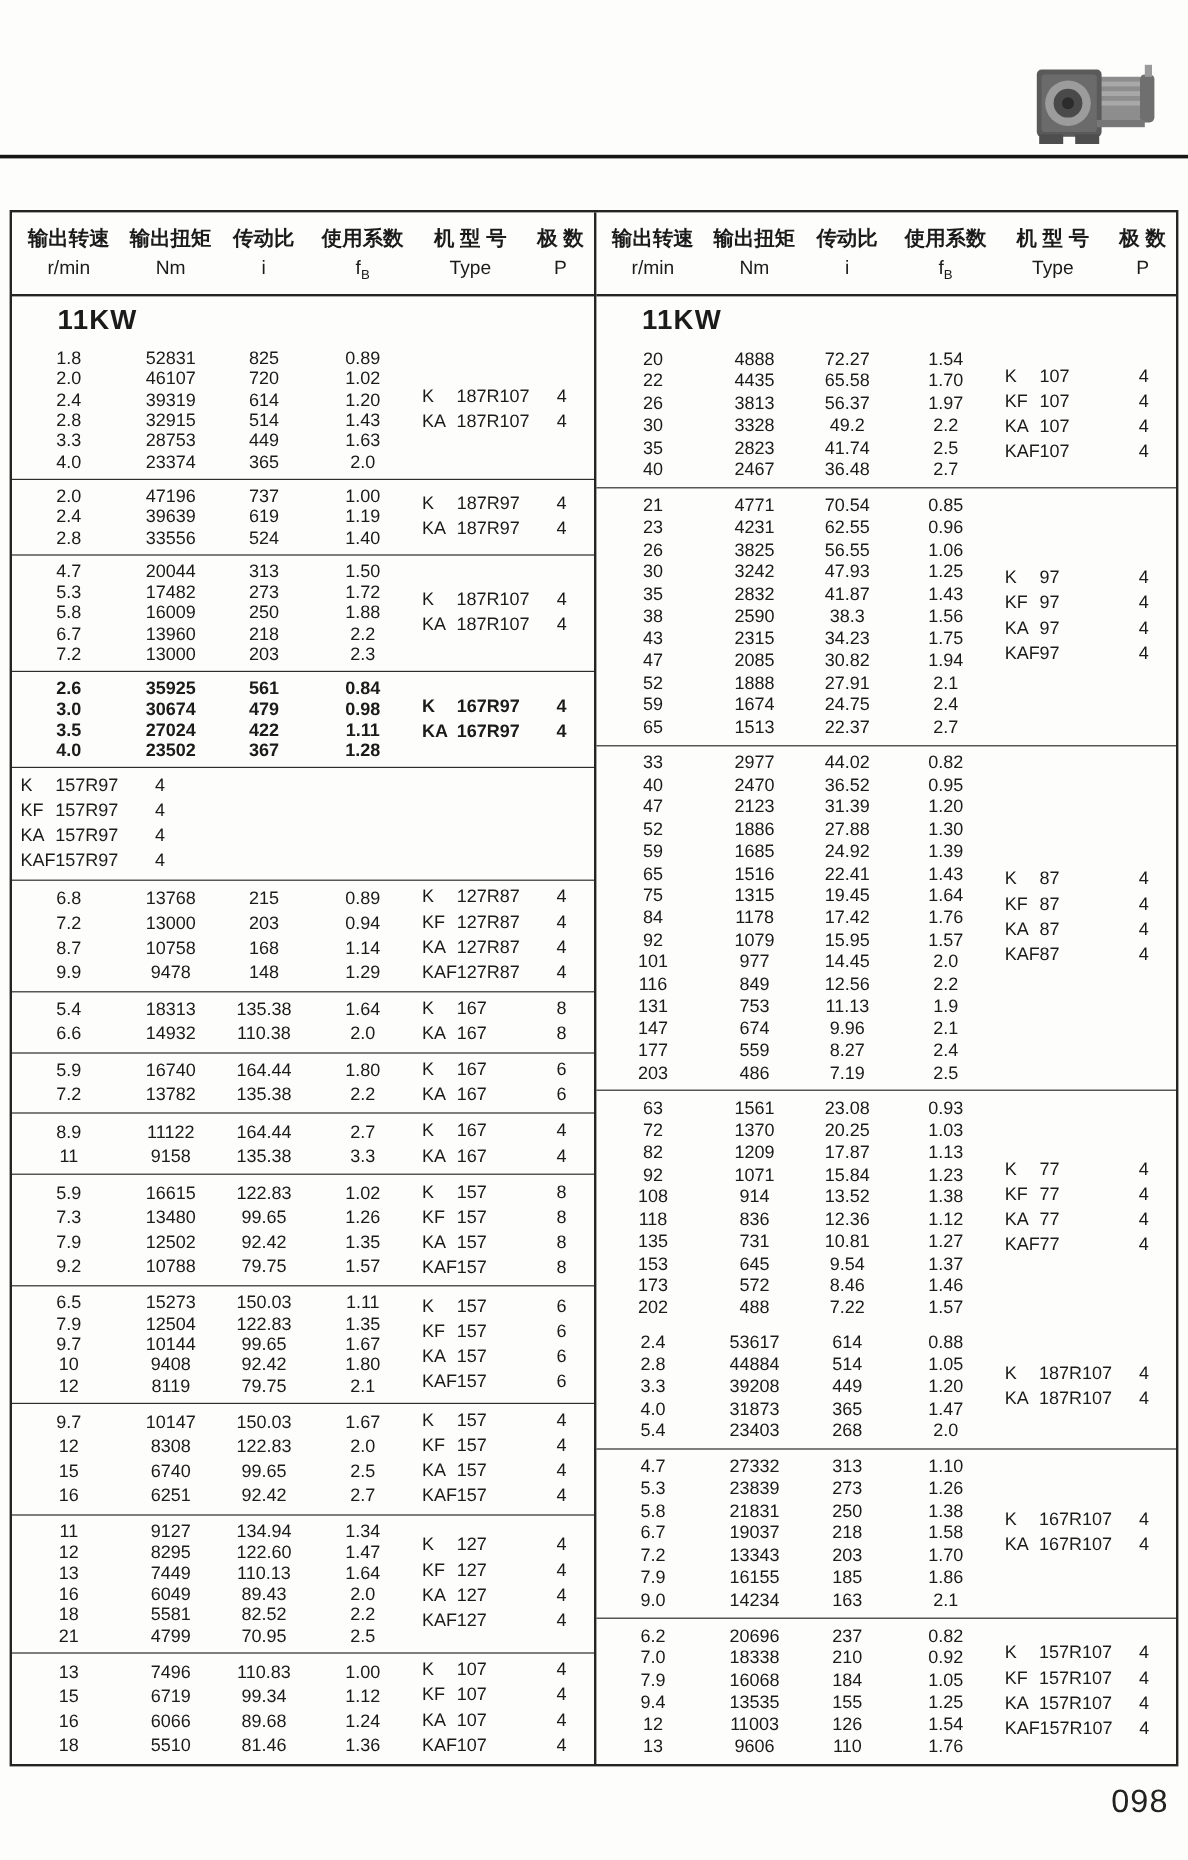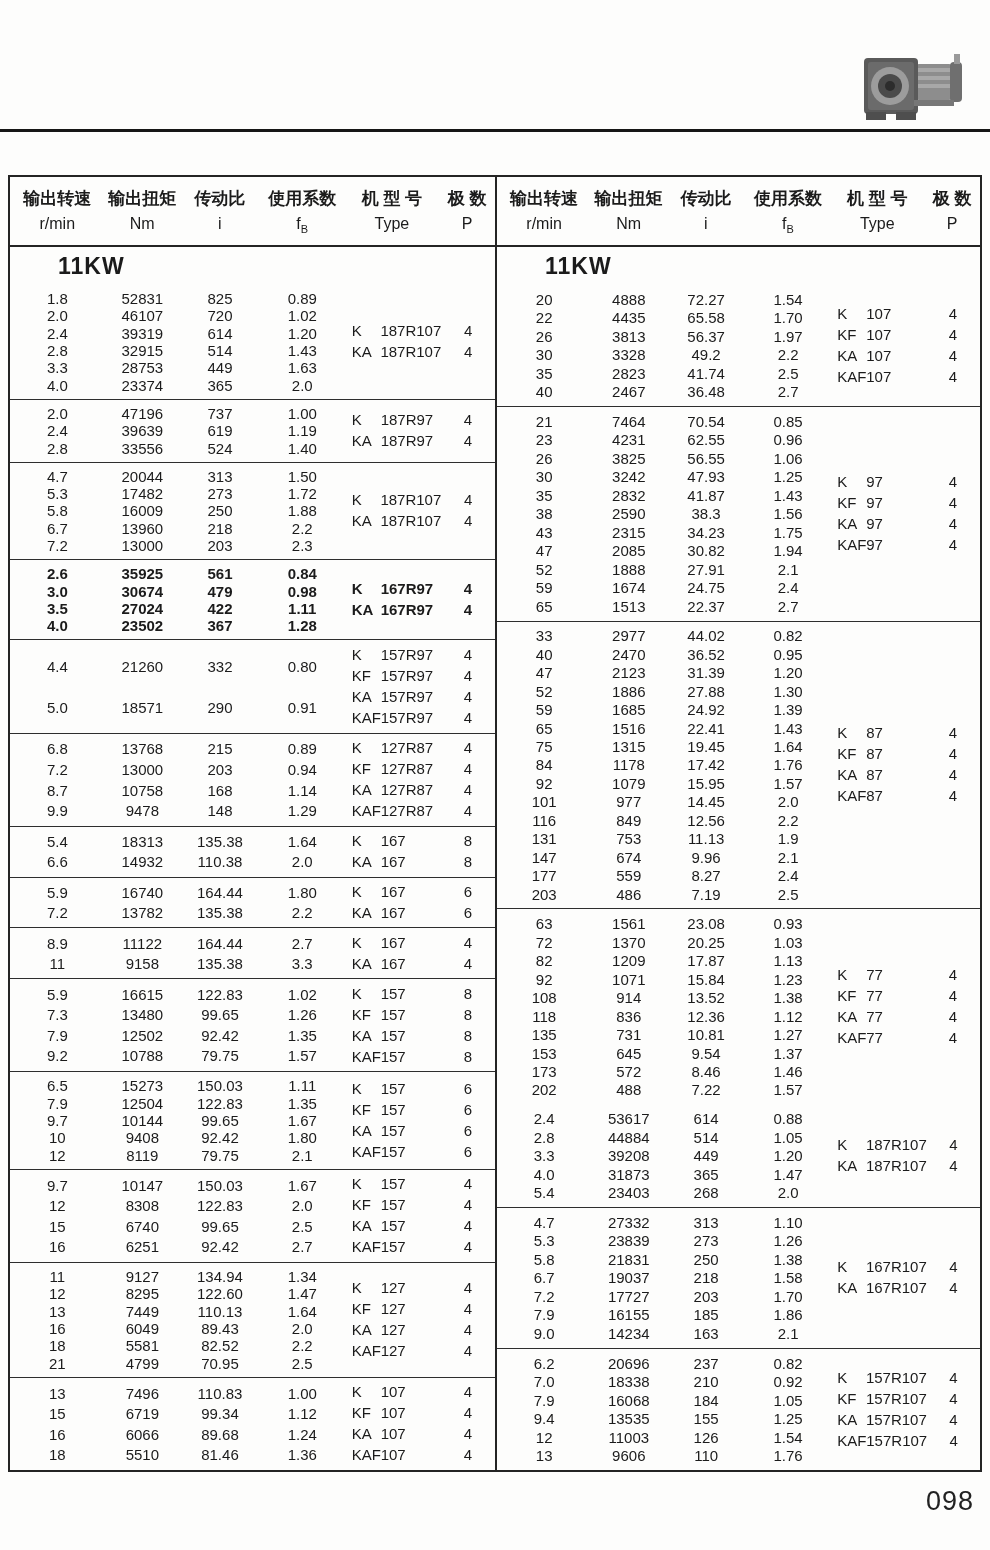--- a/index.html
+++ b/index.html
@@ -40,21 +40,21 @@
   .hrow { display:flex; }
   .hcell { text-align:center; white-space:nowrap; }
   .hrow.cn .hcell { font-weight:bold; font-size:17px; }
   .hrow.en .hcell { font-size:16px; }
   .hc1{width:19.5%} .hc2{width:15.5%} .hc3{width:16.5%}
   .hc4{width:17.5%} .hc5{width:19.5%} .hc6{width:11.5%}
   .hcell sub { font-size:11px; }
 
   .section-title {
     flex:0 0 38px; display:flex; align-items:center;
-    padding-left:48px; font-weight:bold; font-size:23px; letter-spacing:1px;
+    padding-left:38px; font-weight:bold; font-size:23px; letter-spacing:1px;
   }
   .sep { border-top:1.5px solid #2e2e2e; }
 
   .block { display:flex; padding:5px 0; min-height:0; }
   .nums {
     width:69%; display:flex; flex-direction:column;
     justify-content:space-around;
   }
   .nrow { display:flex; }
   .ncell { text-align:center; font-size:15px; line-height:17px; white-space:nowrap; }
@@ -286,34 +286,20 @@
               <span class="t-p">4</span>
             </div>
             <div class="trow">
               <span class="t-series">KA</span>
               <span class="t-model">167R97</span>
               <span class="t-p">4</span>
             </div>
           </div>
         </div>
         <div class="block sep" style="flex-grow: 4.6;">
-          <div class="nums">
-            <div class="nrow">
-              <span class="ncell nc1">4.4</span>
-              <span class="ncell nc2">21260</span>
-              <span class="ncell nc3">332</span>
-              <span class="ncell nc4">0.80</span>
-            </div>
-            <div class="nrow">
-              <span class="ncell nc1">5.0</span>
-              <span class="ncell nc2">18571</span>
-              <span class="ncell nc3">290</span>
-              <span class="ncell nc4">0.91</span>
-            </div>
-          </div>
           <div class="types">
             <div class="trow">
               <span class="t-series">K</span>
               <span class="t-model">157R97</span>
               <span class="t-p">4</span>
             </div>
             <div class="trow">
               <span class="t-series">KF</span>
               <span class="t-model">157R97</span>
               <span class="t-p">4</span>
@@ -812,21 +798,21 @@
               <span class="t-series">KAF</span>
               <span class="t-model">107</span>
               <span class="t-p">4</span>
             </div>
           </div>
         </div>
         <div class="block sep" style="flex-grow: 11.6;">
           <div class="nums">
             <div class="nrow">
               <span class="ncell nc1">21</span>
-              <span class="ncell nc2">7464</span>
+              <span class="ncell nc2">4771</span>
               <span class="ncell nc3">70.54</span>
               <span class="ncell nc4">0.85</span>
             </div>
             <div class="nrow">
               <span class="ncell nc1">23</span>
               <span class="ncell nc2">4231</span>
               <span class="ncell nc3">62.55</span>
               <span class="ncell nc4">0.96</span>
             </div>
             <div class="nrow">
@@ -1176,21 +1162,21 @@
               <span class="ncell nc4">1.38</span>
             </div>
             <div class="nrow">
               <span class="ncell nc1">6.7</span>
               <span class="ncell nc2">19037</span>
               <span class="ncell nc3">218</span>
               <span class="ncell nc4">1.58</span>
             </div>
             <div class="nrow">
               <span class="ncell nc1">7.2</span>
-              <span class="ncell nc2">17727</span>
+              <span class="ncell nc2">13343</span>
               <span class="ncell nc3">203</span>
               <span class="ncell nc4">1.70</span>
             </div>
             <div class="nrow">
               <span class="ncell nc1">7.9</span>
               <span class="ncell nc2">16155</span>
               <span class="ncell nc3">185</span>
               <span class="ncell nc4">1.86</span>
             </div>
             <div class="nrow">

